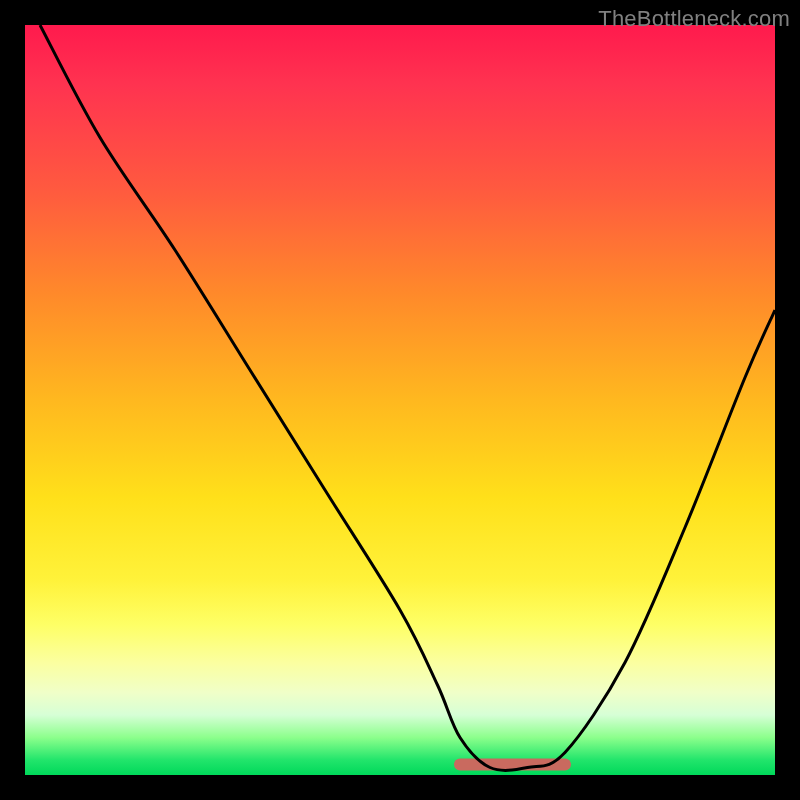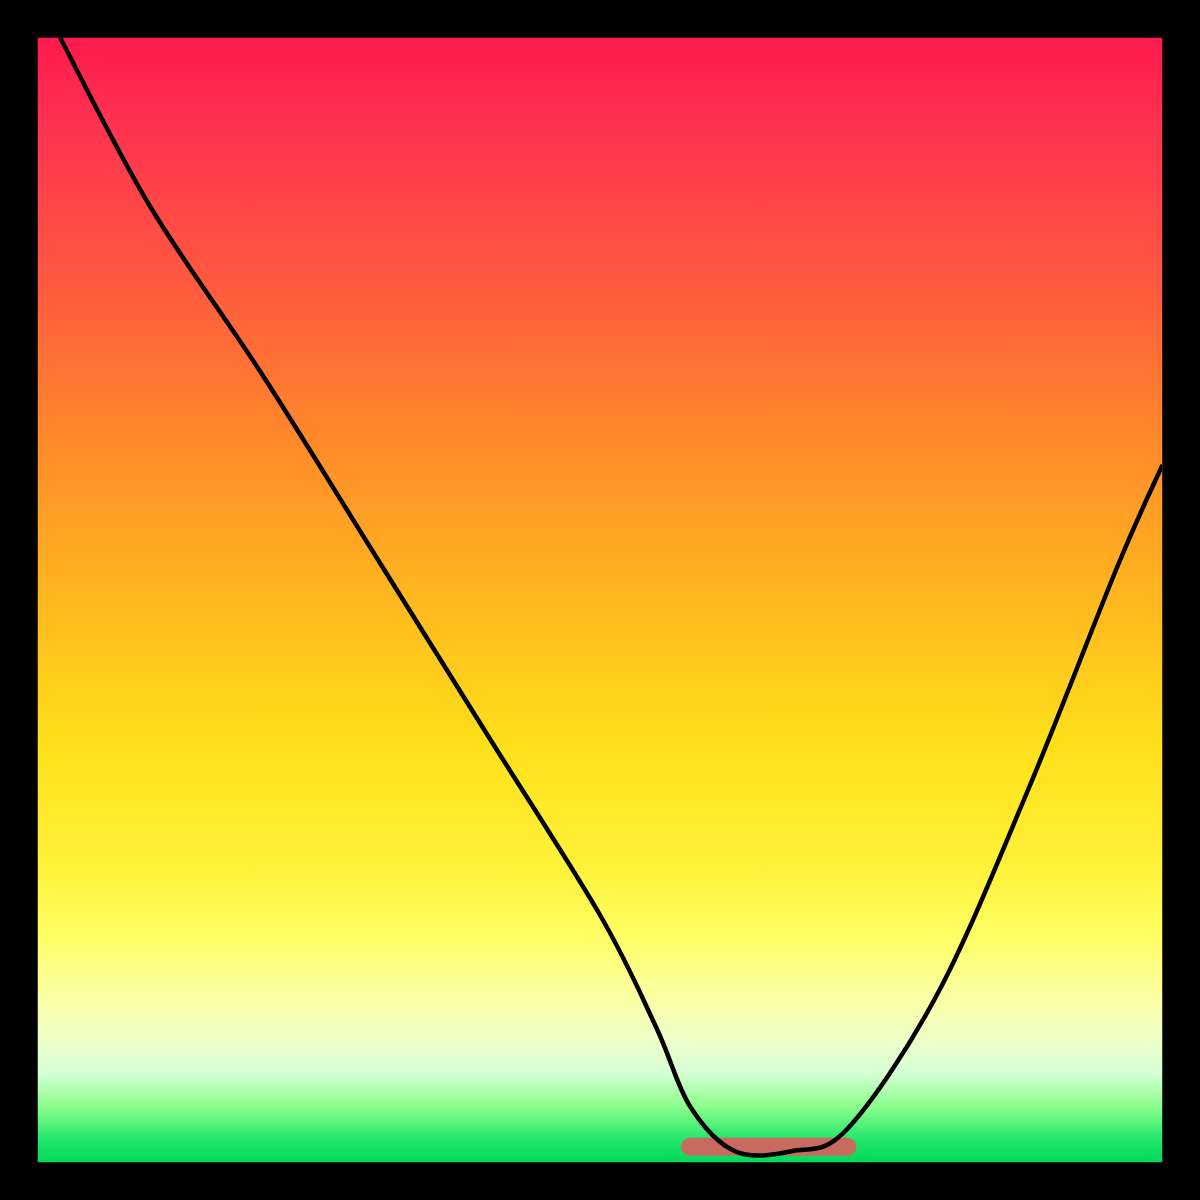--- a/index.html
+++ b/index.html
@@ -72,20 +72,21 @@
     stroke: #000;
     stroke-width: 3;
     fill: none;
   }
 </style>
 </head>
 <body>
 
 <div class="frame">
 
+  <div class="watermark">TheBottleneck.com</div>
 
   <div class="plot-area">
     <div class="gradient"></div>
 
     <svg class="curve-svg" viewBox="0 0 750 750" preserveAspectRatio="none">
       <path class="rubber" d="M 434.99999999999994 739.5 L 540 739.5" id="rubber-path"></path>
       <path class="curve" d="M 15 0 C 25 18.75, 52.5 75, 75 112.5 C 97.5 150, 125 186.25, 150 225 C 175 263.75, 200 305, 225 345 C 250 385, 275 425, 300 465 C 325 505, 356.25 552.5, 375 585 C 393.75 617.5, 402.50000000000006 638.75, 412.50000000000006 660 C 422.50000000000006 681.25, 426.24999999999994 698.75, 434.99999999999994 712.5 C 443.74999999999994 726.25, 453.75 737.5, 465 742.5 C 476.25 747.5, 490.00000000000006 745, 502.50000000000006 742.5 C 515 740, 523.75 745, 540 727.5 C 556.25 710, 580 675, 600 637.5 C 620 600, 640 550, 660 502.5 C 680 455, 705 388.75, 720 352.5 C 735 316.25, 745 296.25, 750 285" id="curve-path"></path>
     </svg>
   </div>
 

